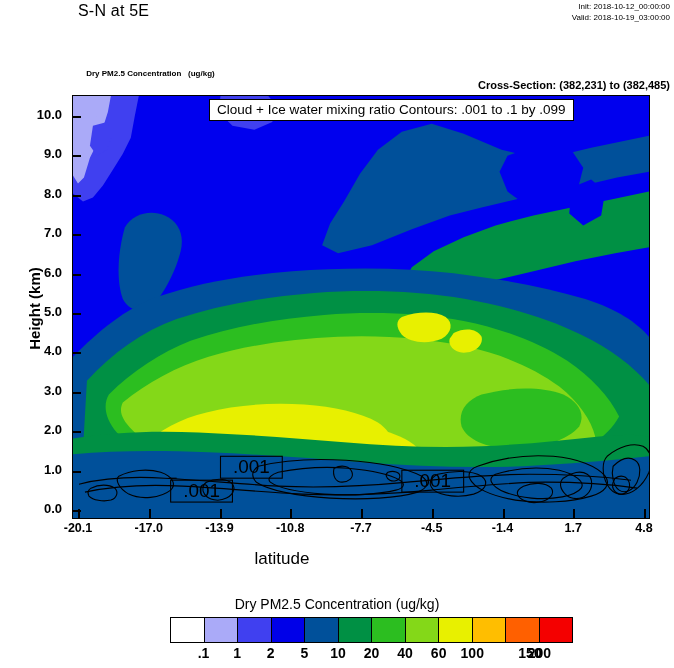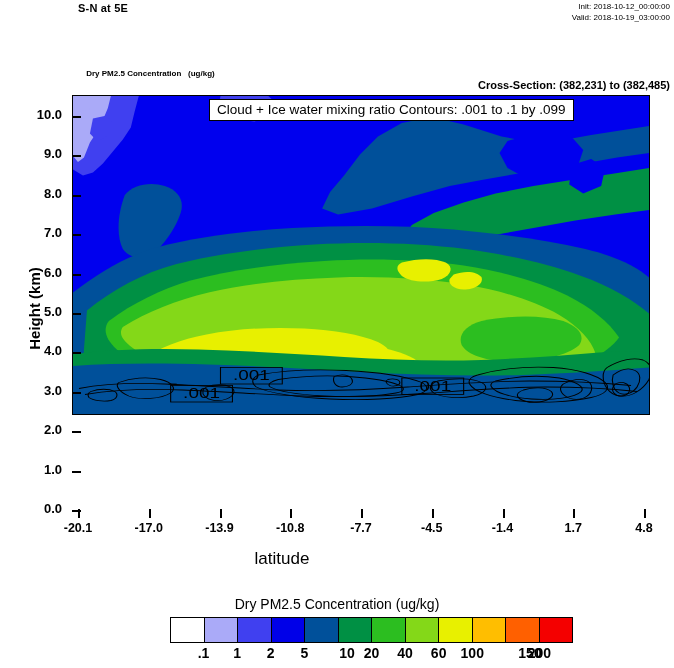--- a/index.html
+++ b/index.html
@@ -10,38 +10,38 @@
     font-family:"Liberation Sans", sans-serif;
     color:#000000;
     overflow:hidden;
     position:relative;
   }
   .abs{position:absolute;}
 
   
   #title-main{
     left:78px;top:2px;
-    font-size:11px;font-weight:bold;letter-spacing:.2px;
+    font-size:16px;font-weight:normal;letter-spacing:.2px;
   }
   #init-block{
     right:4px;top:2px;text-align:right;
     font-size:8px;font-weight:normal;line-height:10.5px;
   }
   #field-block{
     left:84px;top:49px;
     font-size:8px;font-weight:bold;line-height:10px;white-space:pre;
   }
   #xsec{
     right:4px;top:79px;text-align:left;
     font-size:11px;font-weight:bold;
   }
 
   
   #plot-frame{
-    left:72px;top:95px;width:578px;height:320px;
+    left:72px;top:95px;width:578px;height:424px;
     border:1.5px solid #000;box-sizing:border-box;
     background:#0000ee;overflow:hidden;
   }
   #plot-svg{display:block;width:100%;height:100%;}
 
   
   #contour-banner{
     left:209px;top:99px;
     background:#ffffff;border:1.5px solid #000;
     padding:2px 7px 3px 7px;
@@ -306,20 +306,20 @@
     <div style="background: rgb(232, 240, 0);"></div>
     <div style="background: rgb(255, 190, 0);"></div>
     <div style="background: rgb(255, 96, 0);"></div>
     <div style="background: rgb(244, 0, 0);"></div>
   </div>
 <div class="abs" id="cbar-ticks">
     <div class="abs cbar-tick" style="left: 11.5833px;">.1</div>
     <div class="abs cbar-tick" style="left: 45.1667px;">1</div>
     <div class="abs cbar-tick" style="left: 78.75px;">2</div>
     <div class="abs cbar-tick" style="left: 112.333px;">5</div>
-    <div class="abs cbar-tick" style="left: 155px;">10</div>
+    <div class="abs cbar-tick" style="left: 146px;">10</div>
     <div class="abs cbar-tick" style="left: 179.5px;">20</div>
     <div class="abs cbar-tick" style="left: 213.083px;">40</div>
     <div class="abs cbar-tick" style="left: 246.667px;">60</div>
     <div class="abs cbar-tick" style="left: 280.25px;">100</div>
     <div class="abs cbar-tick" style="left: 301px; margin-left: 37px;">150</div>
     <div class="abs cbar-tick" style="left: 347.417px;">200</div>
   </div>
 
 </body></html>

